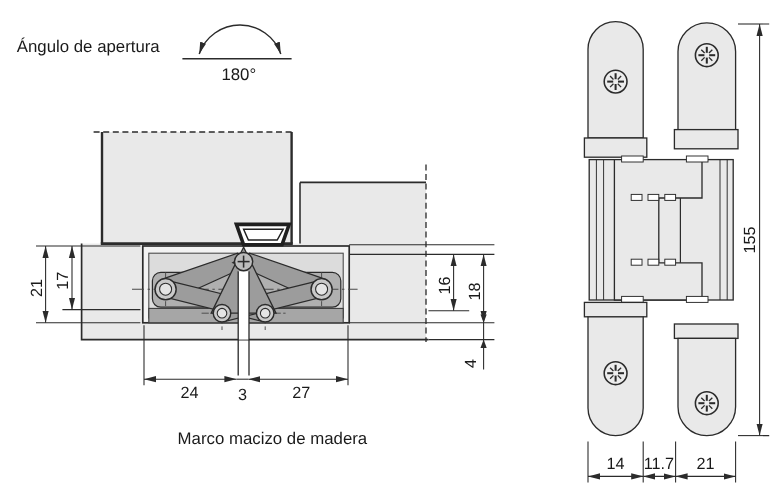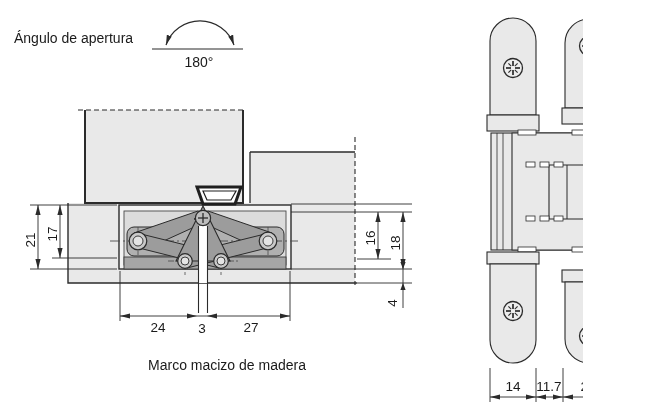--- a/index.html
+++ b/index.html
@@ -1,16 +1,16 @@
 <!DOCTYPE html>
 <html><head>
 <meta charset="utf-8">
 <style>
   html,body{margin:0;padding:0;background:#fff;}
-  .canvas{width:583px;height:420px;position:relative;background:#ffffff;overflow:hidden;
+  .canvas{width:651px;height:420px;position:relative;background:#ffffff;overflow:hidden;
           font-family:"Liberation Sans", sans-serif;}
   svg text{fill:#1a1a1a;font-family:"Liberation Sans", sans-serif;}
   .lbl{font-size:14px;}
   .dim{font-size:13.5px;}
   .cap{font-size:14px;}
   .outline{stroke:#2b2b2b;fill:none;}
   .panel{fill:#e9e9e9;stroke:#2b2b2b;stroke-width:1.1;}
 </style>
 </head>
 <body>

